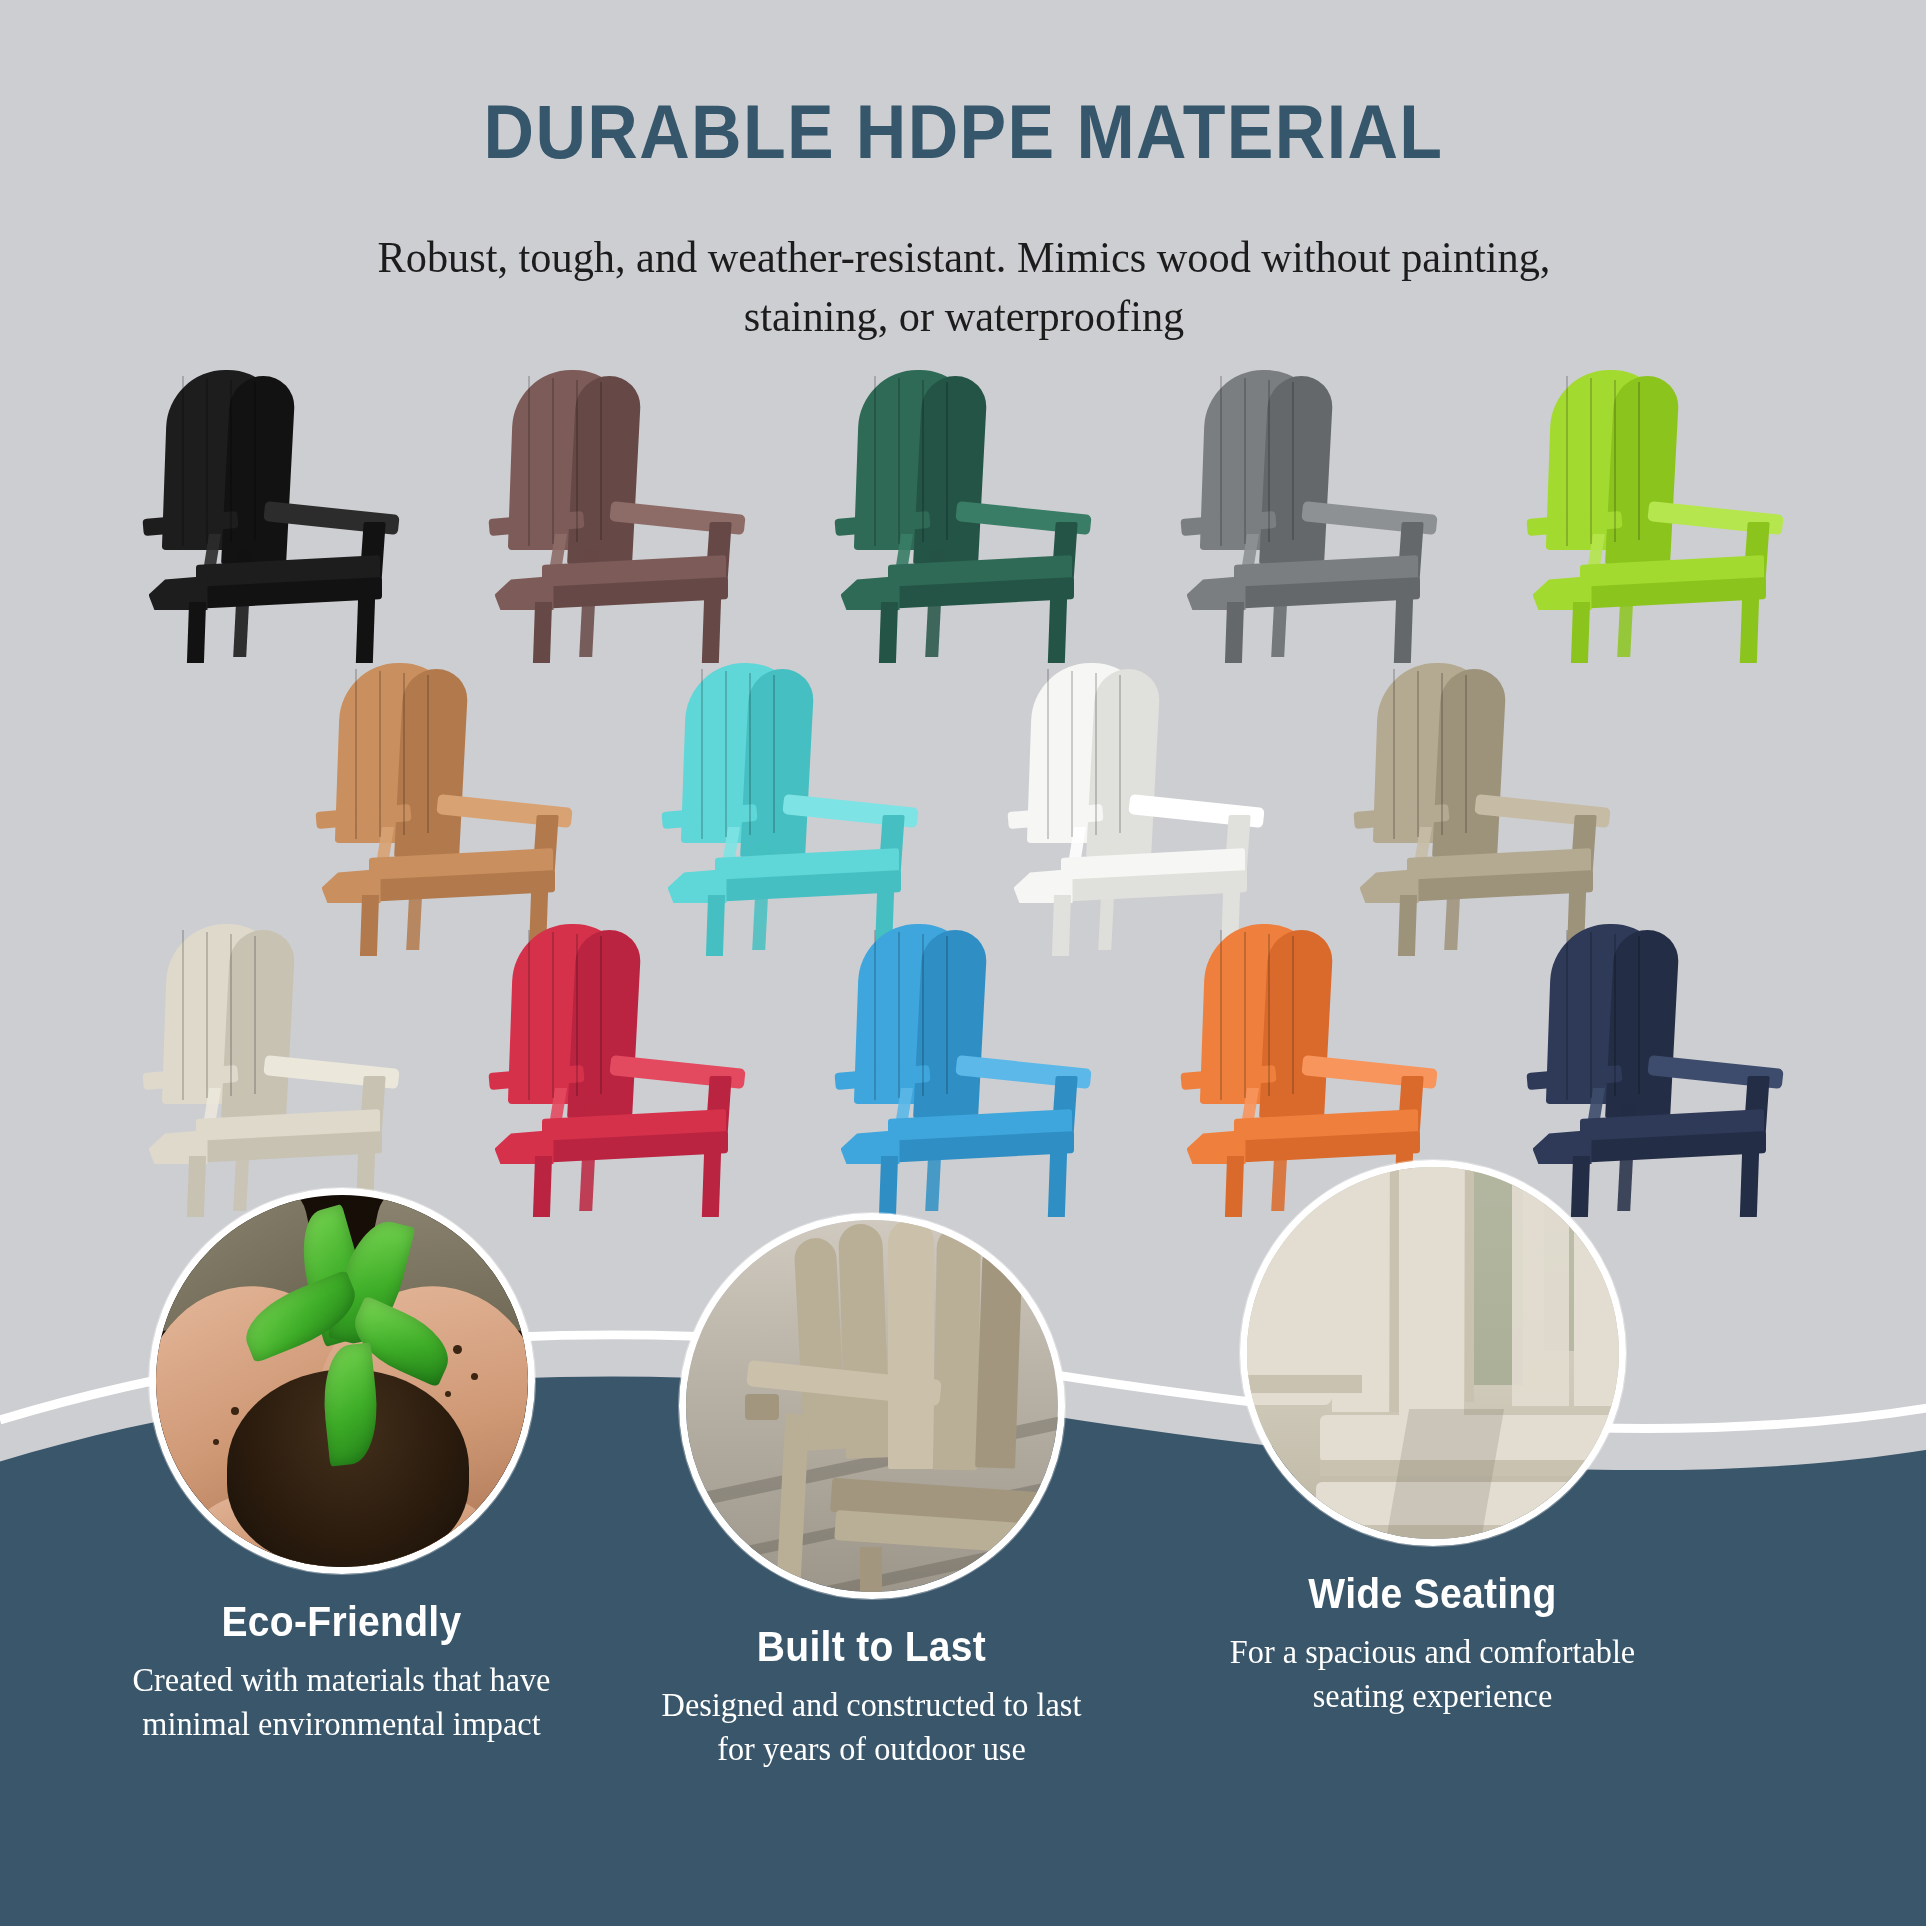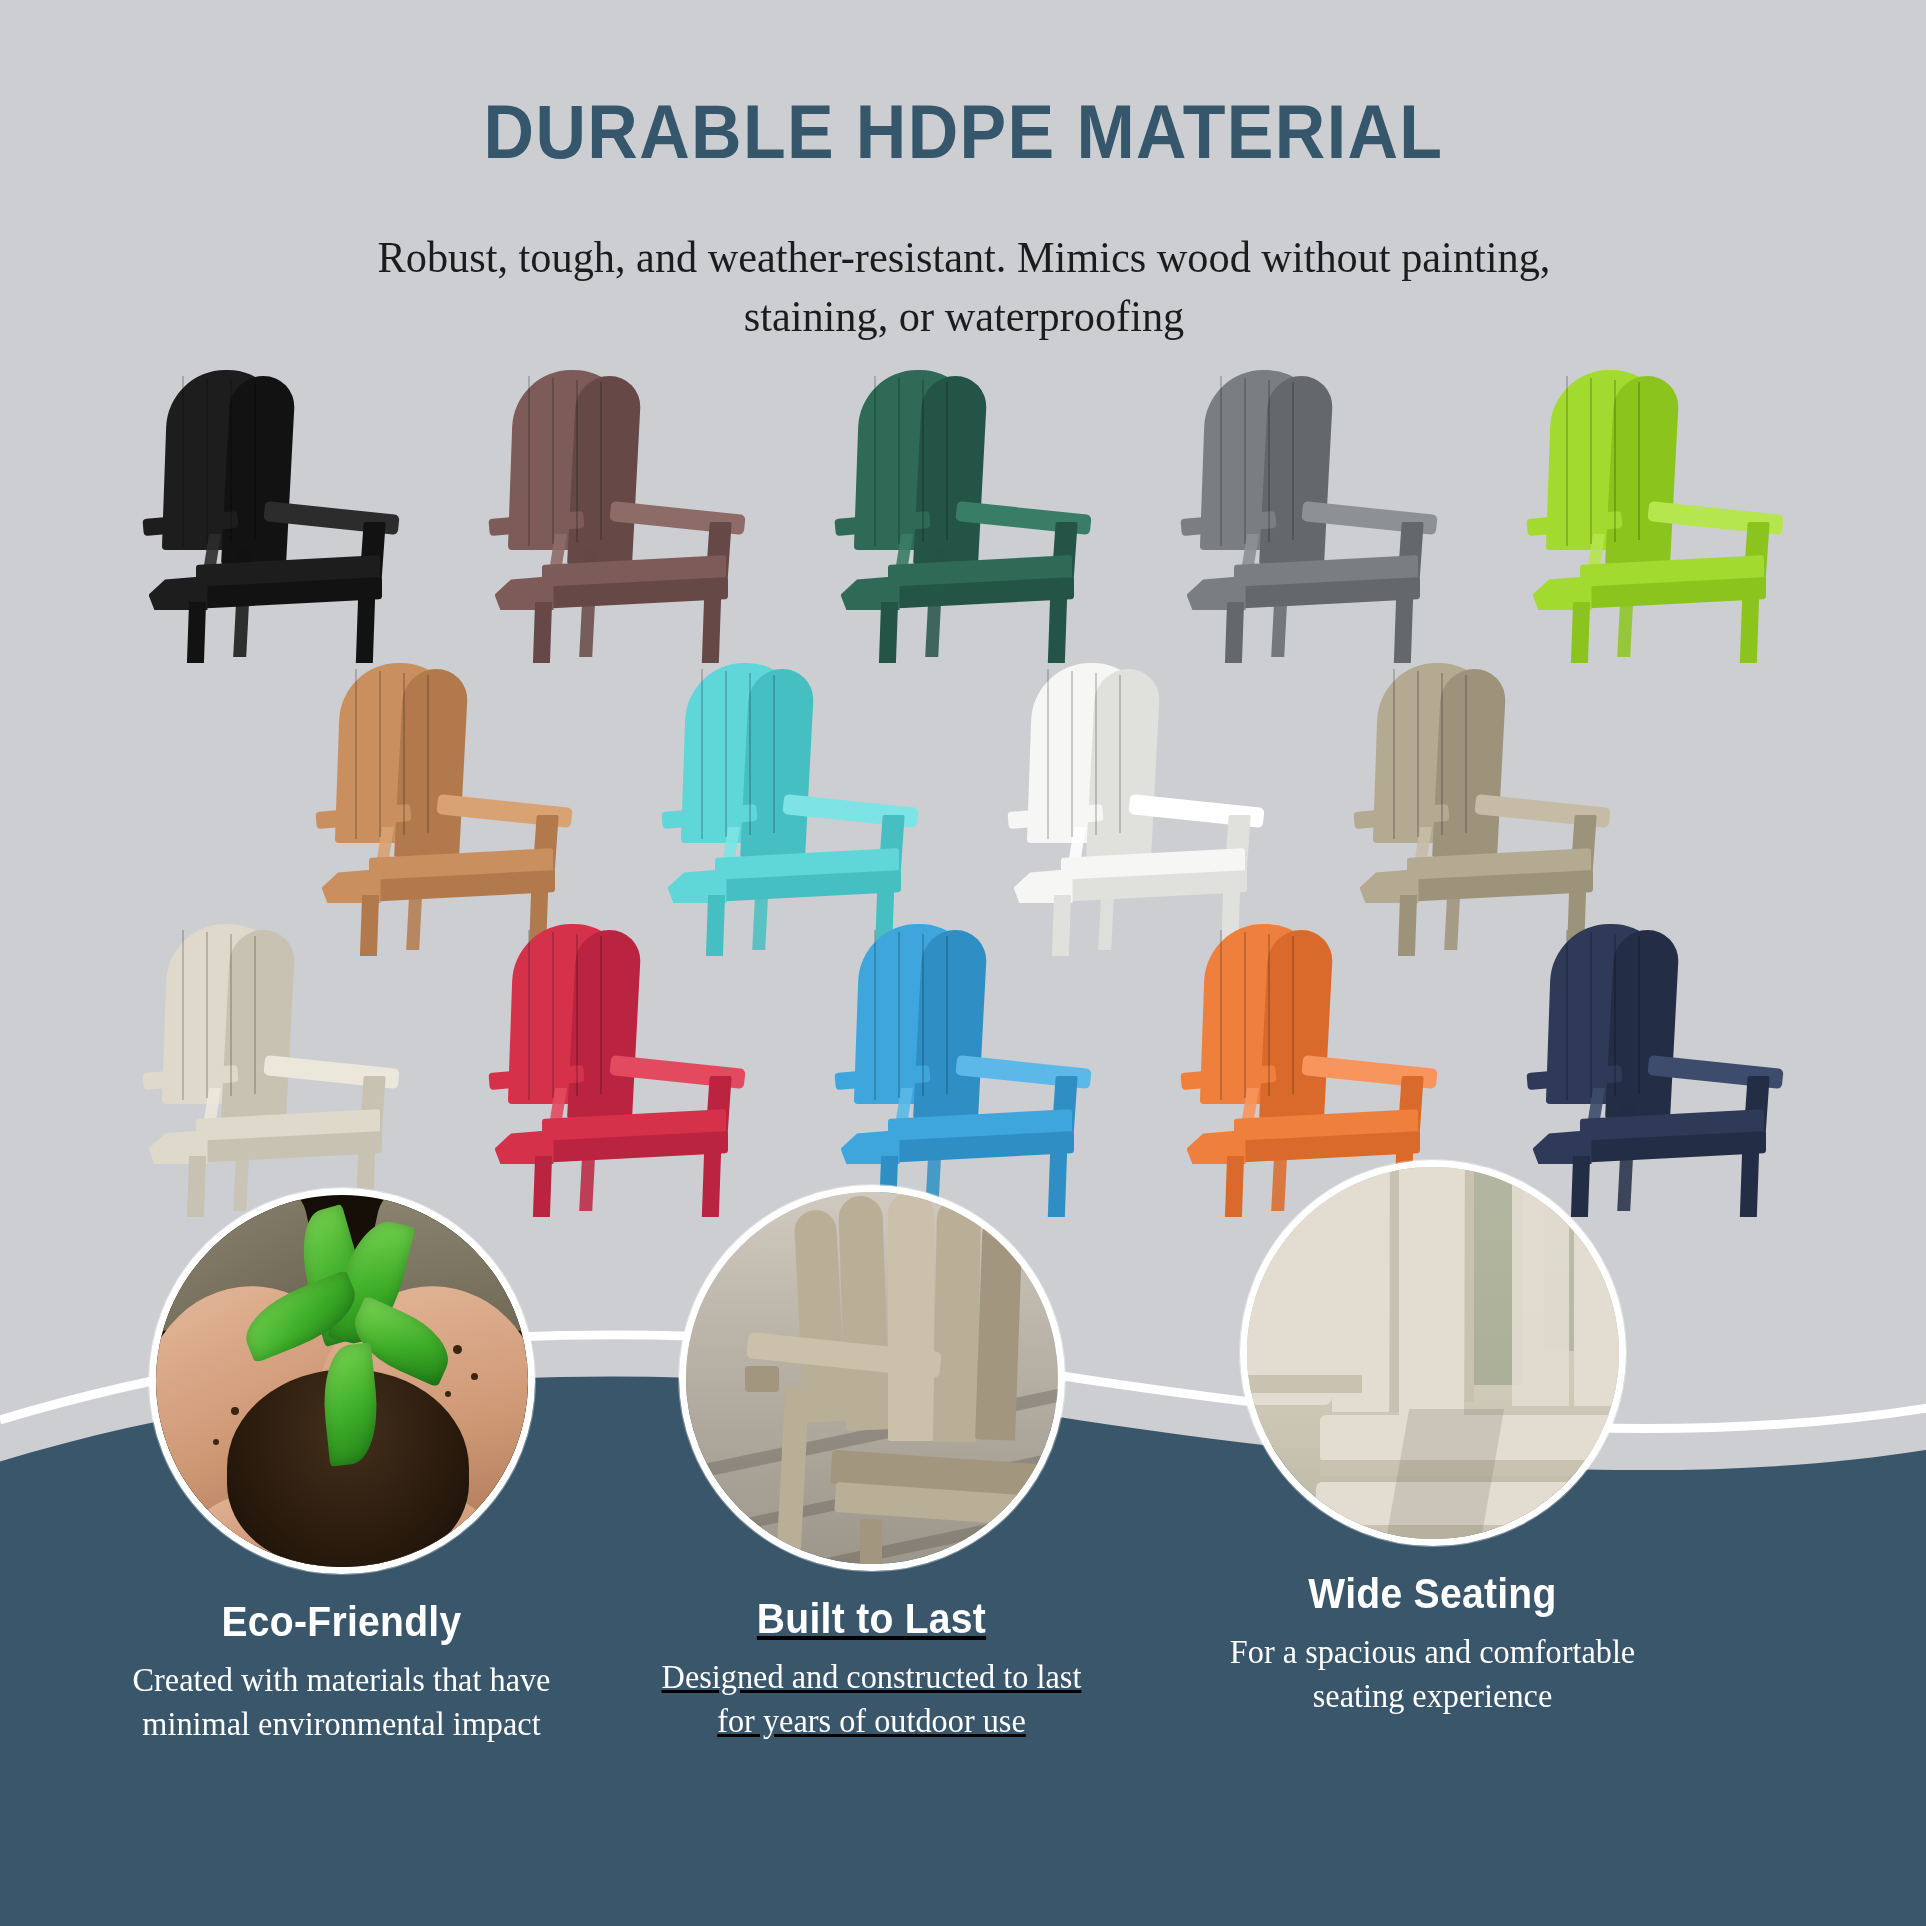--- a/index.html
+++ b/index.html
@@ -111,21 +111,21 @@
     position:absolute; left:0; bottom:0; width:1927px; height:614px;
     overflow:hidden;
   }
   .bottom-panel svg{ position:absolute; left:0; top:0; width:1927px; height:614px; }
 
   
   .feature{
     position:absolute; width:465px; text-align:center;
   }
   .feature.f1{ left:109px;  top:1188px; }
-  .feature.f2{ left:639px;  top:1185px;text-decoration:underline; }
+  .feature.f2{ left:639px;  top:1213px; }
   .feature.f3{ left:1200px; top:1160px; }
 
   .circle{
     width:386px; height:386px; border-radius:50%;
     border:7px solid #ffffff;
     overflow:hidden; position:relative;
     margin:0 auto;
     box-shadow:0 0 0 1px rgba(255,255,255,.35);
   }
   .circle .photo{ position:absolute; inset:0; }

